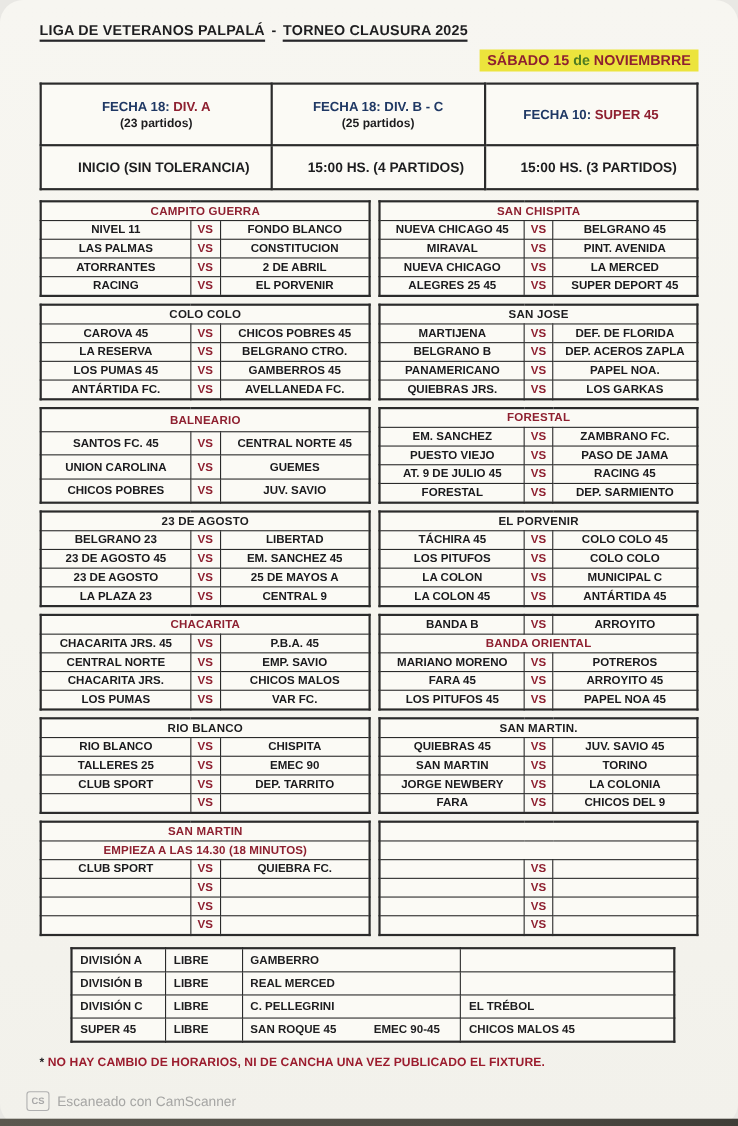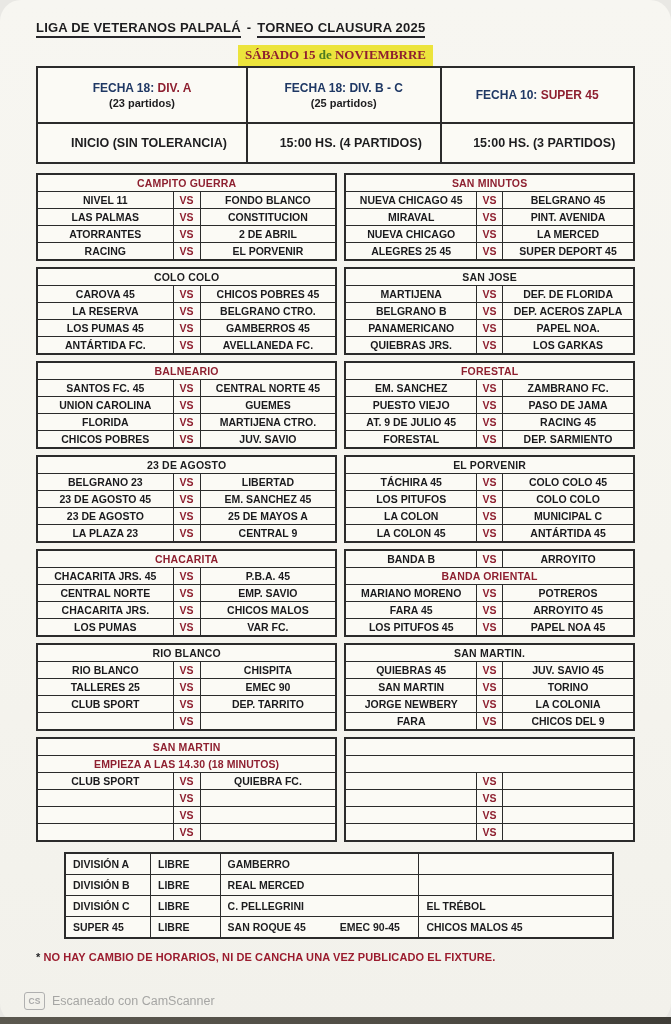--- a/index.html
+++ b/index.html
@@ -8,29 +8,29 @@
     position:relative;width:671px;height:1024px;
     background:linear-gradient(180deg,#f7f6f1 0%,#f5f4ee 55%,#f2f1eb 100%);
     font-family:"Liberation Sans",sans-serif;color:#1d1d1f;box-sizing:border-box;
     padding:20px 36px 0 36px;
     border-radius:21px;
   }
   
   .title-line{font-size:13px;font-weight:700;letter-spacing:.2px;white-space:nowrap;}
   .u{display:inline-block;border-bottom:2px solid #26262a;padding-bottom:1px;}
   .title-sep{display:inline-block;margin:0 6px;font-weight:700;}
-  .date-wrap{text-align:center;margin-top:7px;font-family:Liberation Serif, serif;}
+  .date-wrap{text-align:right;margin-top:7px;}
   .date-banner{display:inline-block;background:#ece43c;padding:2px 7px 3px 7px;
     font-size:13px;font-weight:700;}
   .c-maroon{color:#8e2030;}
   .c-navy{color:#1f3864;}
   .c-green{color:#4e7b22;}
   .c-black{color:#1d1d1f;}
   
-  .info-table{width:100%;border-collapse:collapse;background:#fbfaf5;}
+  .info-table{width:100%;border-collapse:collapse;margin-top:10px;background:#fbfaf5;}
   .info-table td{border:2px solid #2b2b2b;text-align:center;vertical-align:middle;padding:2px;}
   .info-table tr:first-child td{height:50px;}
   .info-table tr:last-child td{height:34px;padding-left:16px;}
   .fecha-line{font-size:12px;font-weight:700;}
   .partidos-line{font-size:11px;font-weight:600;margin-top:2px;}
   .inicio-cell{font-size:12.5px;font-weight:700;}
   
   .venues-grid{margin-top:9px;}
   .venue-pair{display:grid;grid-template-columns:1fr .965fr;gap:7px;margin-bottom:6px;}
   .venue-table{width:100%;border-collapse:collapse;border:2px solid #2b2b2b;
@@ -140,21 +140,21 @@
             <tr>
               <td class="team">RACING</td>
               <td class="vs">VS</td>
               <td class="team">EL PORVENIR</td>
             </tr>
           </tbody>
         </table>
         <table class="venue-table">
           <tbody>
             <tr>
-              <td colspan="3" class="venue-name c-maroon">SAN MINUTOS</td>
+              <td colspan="3" class="venue-name c-maroon">SAN CHISPITA</td>
             </tr>
             <tr>
               <td class="team">NUEVA CHICAGO 45</td>
               <td class="vs">VS</td>
               <td class="team">BELGRANO 45</td>
             </tr>
             <tr>
               <td class="team">MIRAVAL</td>
               <td class="vs">VS</td>
               <td class="team">PINT. AVENIDA</td>
@@ -236,25 +236,20 @@
             </tr>
             <tr>
               <td class="team">SANTOS FC. 45</td>
               <td class="vs">VS</td>
               <td class="team">CENTRAL NORTE 45</td>
             </tr>
             <tr>
               <td class="team">UNION CAROLINA</td>
               <td class="vs">VS</td>
               <td class="team">GUEMES</td>
-            </tr>
-            <tr>
-              <td class="team">FLORIDA</td>
-              <td class="vs">VS</td>
-              <td class="team">MARTIJENA CTRO.</td>
             </tr>
             <tr>
               <td class="team">CHICOS POBRES</td>
               <td class="vs">VS</td>
               <td class="team">JUV. SAVIO</td>
             </tr>
           </tbody>
         </table>
         <table class="venue-table">
           <tbody>

